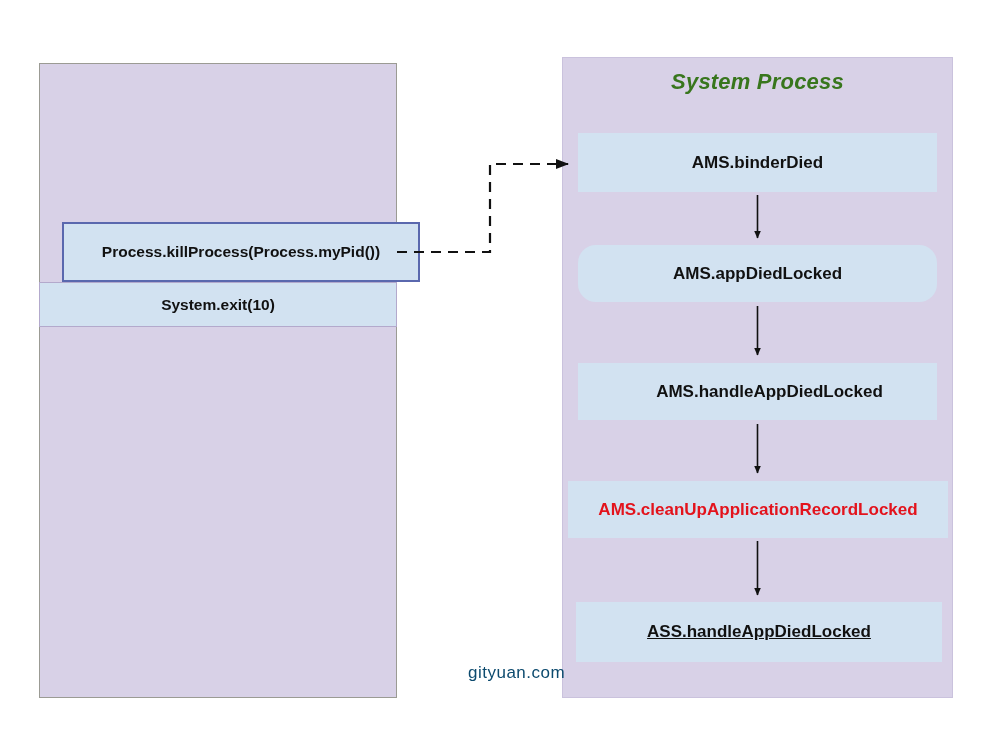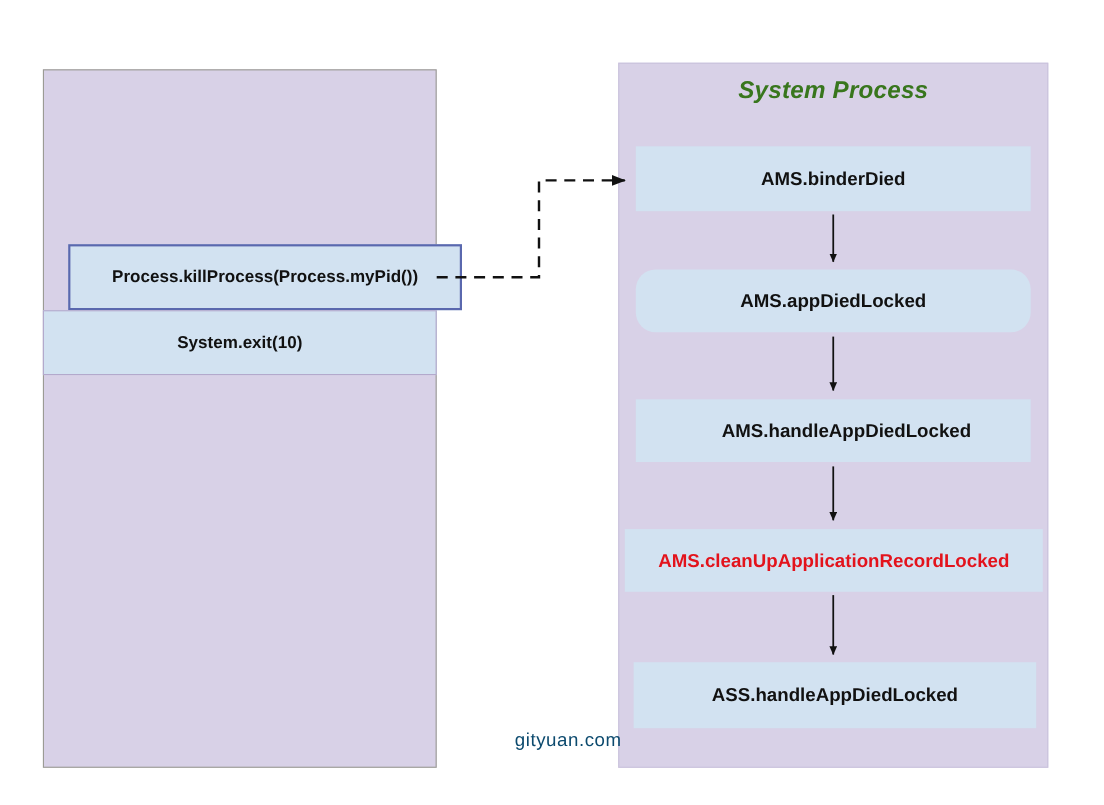--- a/index.html
+++ b/index.html
@@ -26,30 +26,30 @@
     position:absolute;box-sizing:border-box;background:#d2e2f1;
     display:flex;align-items:center;justify-content:center;
     font-weight:bold;color:#111111;text-align:center;
   }
   
   .node-kill{
     left:-1px;top:158px;width:358px;height:60px;
     border:2px solid #5a68ae;font-size:15.5px;margin-left:23px;
   }
   .node-exit{
-    left:-1px;top:218px;width:358px;height:59px;
+    left:-1px;top:218px;width:358px;height:45px;
     border:1px solid #b3a9cc;font-size:15.5px;
   }
   
   .node-r{font-size:17px;left:15px;width:359px;height:59px;border:none;}
   .node-r1{top:75px;}
   .node-r2{top:187px;height:57px;border-radius:18px;}
   .node-r3{top:305px;height:57px;padding-left:24px;}
   .node-r4{top:423px;height:57px;left:5px;width:380px;color:#e3131c;}
-  .node-r5{top:544px;left:13px;width:366px;height:60px;}
+  .node-r5{top:544px;left:13px;width:366px;height:60px;text-decoration:underline;}
   .watermark{
     position:absolute;left:468px;top:663px;font-size:17px;color:#0c4a6e;
     letter-spacing:.5px;z-index:3;
   }
   .overlay{
     position:absolute;left:0;top:0;width:1004px;height:732px;
     pointer-events:none;z-index:2;
   }
 </style>
 </head>

